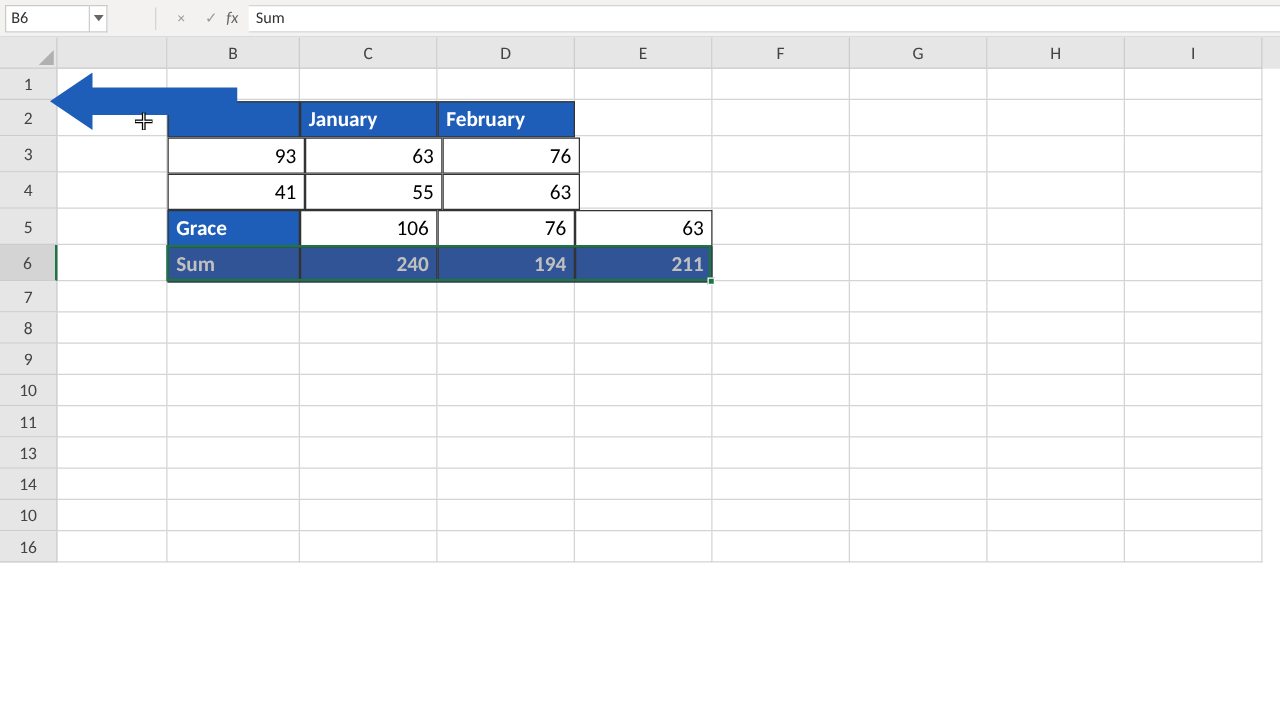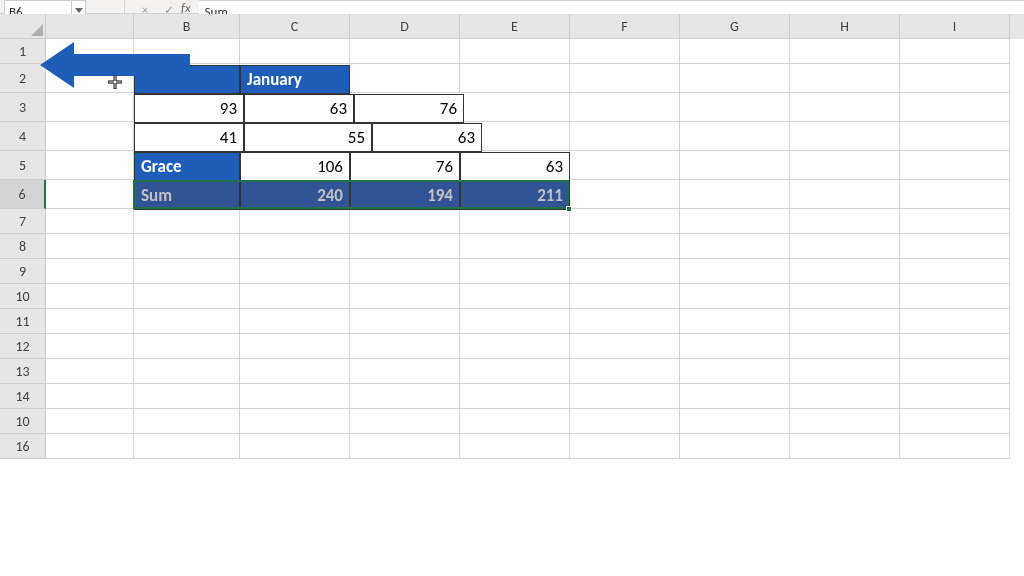--- a/index.html
+++ b/index.html
@@ -1,17 +1,17 @@
 <!DOCTYPE html>
 <html><head>
 <meta charset="utf-8">
 <style>
 * { margin: 0; padding: 0; box-sizing: border-box; font-family: Calibri, Arial, sans-serif; }
 body { background: #fff; width: 1024px; height: 576px; overflow: hidden; position: relative; }
-.formula-bar { height: 14px; background: #f3f2f1; border-bottom: 1px solid #d4d4d4; display: flex; align-items: flex-start; }
+.formula-bar { height: 30px; background: #f3f2f1; border-bottom: 1px solid #d4d4d4; display: flex; align-items: center; }
 .name-box { width: 68px; height: 22px; background: #fff; border: 1px solid #ccc; margin-left: 4px; display: flex; align-items: center; padding: 0 4px; font-size: 13px; color: #333; }
 .name-box-dropdown { width: 14px; height: 22px; border: 1px solid #ccc; border-left: none; background: #fff; display: flex; align-items: center; justify-content: center; }
 .name-box-dropdown svg { width: 8px; height: 6px; }
 .fb-separator { width: 1px; height: 18px; background: #d4d4d4; margin: 0 8px; }
 .fb-btn { width: 20px; height: 20px; display: flex; align-items: center; justify-content: center; color: #999; font-size: 12px; margin: 0 2px; }
 .fb-fx { font-style: italic; font-size: 13px; color: #666; margin-right: 8px; }
 .fb-input { flex: 1; height: 22px; border: none; background: #fff; font-size: 13px; padding: 0 6px; color: #333; outline: none; border-top: 1px solid #d4d4d4; border-bottom: 1px solid #d4d4d4; }
 .grid-area { position: relative; }
 .col-headers { height: 25px; display: flex; background: #e6e6e6; }
 .select-all-corner { width: 46px; height: 25px; background: #e6e6e6; border-right: 1px solid #ccc; border-bottom: 1px solid #ccc; position: relative; }
@@ -196,32 +196,20 @@
         <div class="cell" style="width: 106px;"></div>
         <div class="cell" style="width: 110px;"></div>
         <div class="cell" style="width: 110px;"></div>
         <div class="cell" style="width: 110px;"></div>
         <div class="cell" style="width: 110px;"></div>
         <div class="cell" style="width: 110px;"></div>
         <div class="cell" style="width: 110px;"></div>
         <div class="cell" style="width: 110px;"></div>
       </div>
       <div class="row">
-        <div class="row-header">12</div>
-        <div class="cell" style="width: 88px;"></div>
-        <div class="cell" style="width: 106px;"></div>
-        <div class="cell" style="width: 110px;"></div>
-        <div class="cell" style="width: 110px;"></div>
-        <div class="cell" style="width: 110px;"></div>
-        <div class="cell" style="width: 110px;"></div>
-        <div class="cell" style="width: 110px;"></div>
-        <div class="cell" style="width: 110px;"></div>
-        <div class="cell" style="width: 110px;"></div>
-      </div>
-      <div class="row">
         <div class="row-header">13</div>
         <div class="cell" style="width: 88px;"></div>
         <div class="cell" style="width: 106px;"></div>
         <div class="cell" style="width: 110px;"></div>
         <div class="cell" style="width: 110px;"></div>
         <div class="cell" style="width: 110px;"></div>
         <div class="cell" style="width: 110px;"></div>
         <div class="cell" style="width: 110px;"></div>
         <div class="cell" style="width: 110px;"></div>
         <div class="cell" style="width: 110px;"></div>
@@ -261,29 +249,30 @@
         <div class="cell" style="width: 110px;"></div>
         <div class="cell" style="width: 110px;"></div>
         <div class="cell" style="width: 110px;"></div>
       </div>
     </div>
 
   <div class="data-table">
     <div class="dt-row">
       <div class="dt-cell dt-header" style="width:106px"></div>
       <div class="dt-cell dt-header" style="width:110px">January</div>
+      <div class="dt-cell dt-header" style="width:110px">February</div>
     </div>
     <div class="dt-row">
       <div class="dt-cell dt-val" style="width:110px">93</div>
       <div class="dt-cell dt-val" style="width:110px">63</div>
       <div class="dt-cell dt-val" style="width:110px">76</div>
     </div>
     <div class="dt-row">
       <div class="dt-cell dt-val" style="width:110px">41</div>
-      <div class="dt-cell dt-val" style="width:128px">55</div>
+      <div class="dt-cell dt-val" style="width:110px">55</div>
       <div class="dt-cell dt-val" style="width:110px">63</div>
     </div>
     <div class="dt-row">
       <div class="dt-cell dt-rowhead">Grace</div>
       <div class="dt-cell dt-val" style="width:110px">106</div>
       <div class="dt-cell dt-val" style="width:110px">76</div>
       <div class="dt-cell dt-val" style="width:110px">63</div>
     </div>
     <div class="dt-row" style="position:relative">
       <div class="dt-cell dt-sum" style="width:106px">Sum</div>

